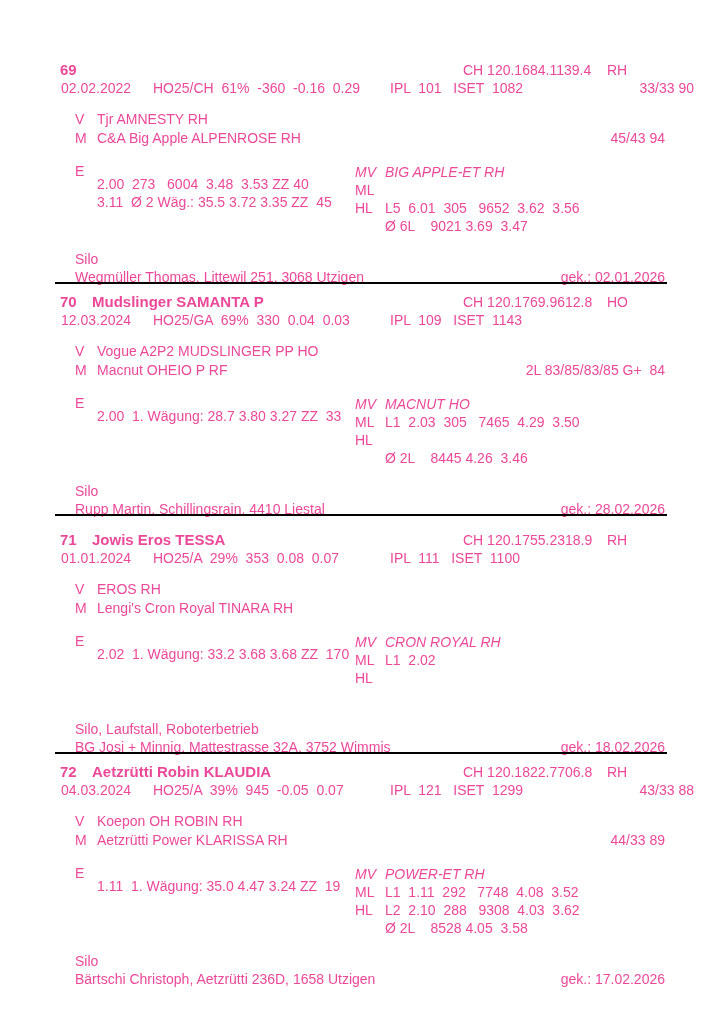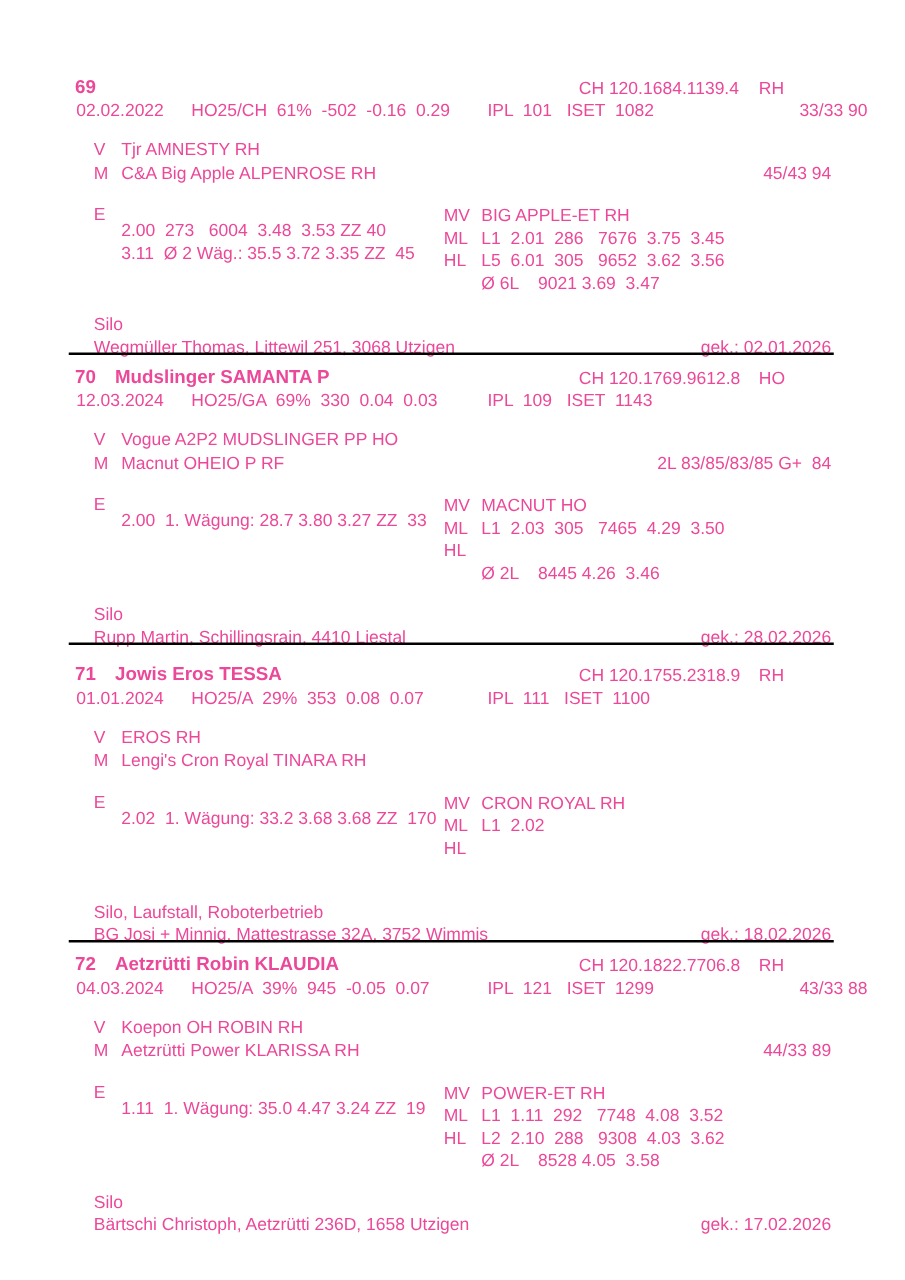--- a/index.html
+++ b/index.html
@@ -31,36 +31,36 @@
   .lab{left:75px;}
   .val{left:97px;}
   .at75{left:75px;}
   .eblock>.lab{position:absolute;top:0;left:75px;white-space:pre;}
   .e-lines{position:absolute;left:97px;top:12px;}
   .e-lines div{height:18px;line-height:18px;white-space:pre;}
   .mv{position:absolute;left:355px;top:0;width:365px;}
   .mv-row{position:absolute;left:0;width:365px;height:18px;line-height:18px;}
   .mv-row .mv-lab{position:absolute;left:0;top:0;white-space:pre;}
   .mv-row .mv-txt{position:absolute;left:30px;top:0;white-space:pre;}
-  .t0{top:0;}.t18{top:18px;}.t36{top:36px;}.t54{top:54px;}
+  .t0{top:0;font-style:italic;}.t18{top:18px;}.t36{top:36px;}.t54{top:54px;}
 </style>
 </head>
 <body>
 
 <div class="page">
 
   <section class="entry" id="entry-69">
     <div class="row r-head">
       <span class="num">69</span>
       <span class="ch">CH 120.1684.1139.4</span>
       <span class="breed">RH</span>
     </div>
     <div class="row r-sub">
       <span class="sub-date">02.02.2022</span>
-      <span class="sub-vals">HO25/CH  61%  -502  -0.16  0.29</span>
+      <span class="sub-vals">HO25/CH  61%  -360  -0.16  0.29</span>
       <span class="mid">IPL  101   ISET  1082</span>
       <span class="rside">33/33 90</span>
     </div>
     <div class="row r-v">
       <span class="lab">V</span>
       <span class="val">Tjr AMNESTY RH</span>
     </div>
     <div class="row r-m">
       <span class="lab">M</span>
       <span class="val">C&amp;A Big Apple ALPENROSE RH</span>
@@ -72,21 +72,20 @@
         <div>2.00  273   6004  3.48  3.53 ZZ 40</div>
         <div>3.11  Ø 2 Wäg.: 35.5 3.72 3.35 ZZ  45</div>
       </div>
       <div class="mv">
         <div class="mv-row t0">
           <span class="mv-lab">MV</span>
           <span class="mv-txt">BIG APPLE-ET RH</span>
         </div>
         <div class="mv-row t18">
           <span class="mv-lab">ML</span>
-          <span class="mv-txt">L1  2.01  286   7676  3.75  3.45</span>
         </div>
         <div class="mv-row t36">
           <span class="mv-lab">HL</span>
           <span class="mv-txt">L5  6.01  305   9652  3.62  3.56</span>
         </div>
         <div class="mv-row t54">
           <span class="mv-lab"></span>
           <span class="mv-txt">Ø 6L    9021 3.69  3.47</span>
         </div>
       </div>

